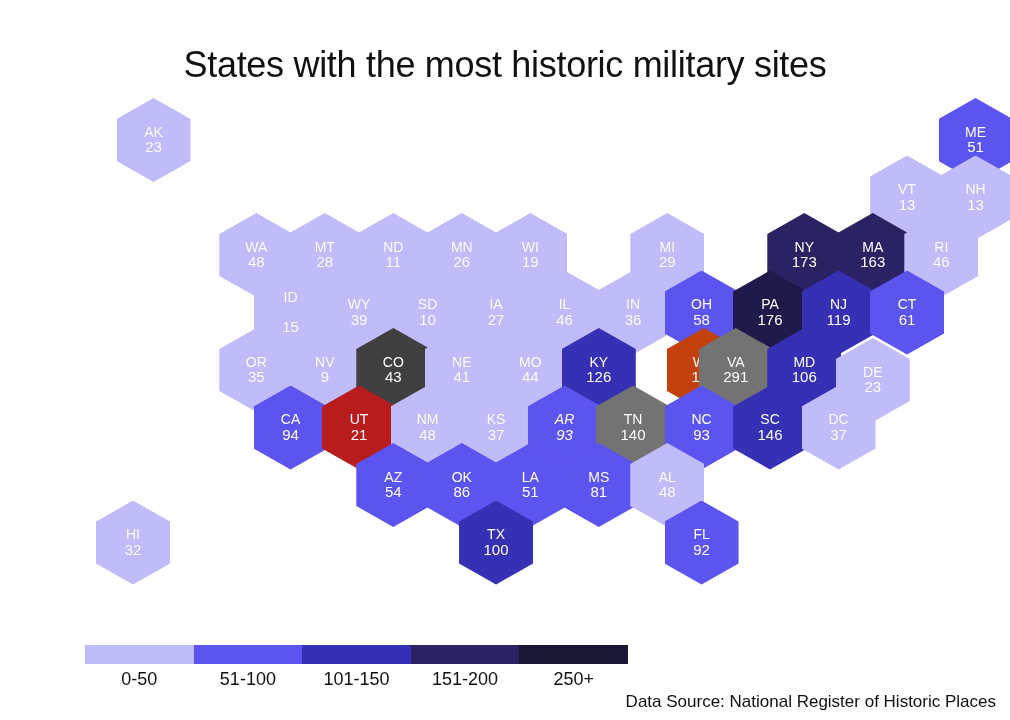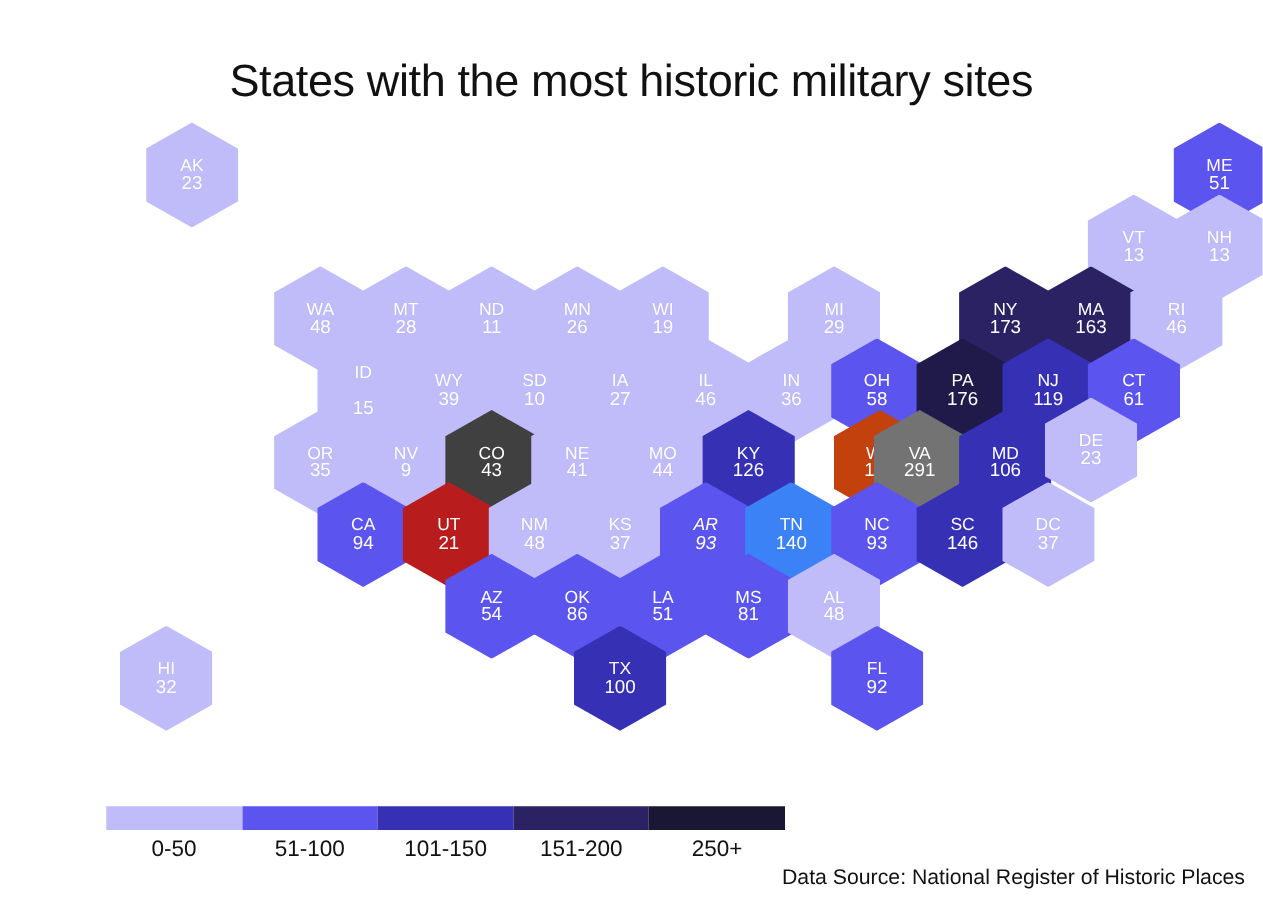--- a/index.html
+++ b/index.html
@@ -195,21 +195,21 @@
       <span class="val">104</span>
     </div>
     <div class="hex" style="left: 698.8px; top: 328px; background: #737373;">
       <span class="abbr">VA</span>
       <span class="val">291</span>
     </div>
     <div class="hex" style="left: 767.3px; top: 328px; background: rgb(53, 48, 180);">
       <span class="abbr">MD</span>
       <span class="val">106</span>
     </div>
-    <div class="hex" style="left: 835.8px; top: 318px; background: rgb(192, 188, 250); align-items: center;">
+    <div class="hex" style="left: 835.8px; top: 338px; background: rgb(192, 188, 250); align-items: center;">
       <span class="abbr">DE</span>
       <span class="val">23</span>
     </div>
     <div class="hex" style="left: 253.55px; top: 385.5px; background: rgb(92, 84, 239);">
       <span class="abbr">CA</span>
       <span class="val">94</span>
     </div>
     <div class="hex" style="left: 322.05px; top: 385.5px; background: #b91c1c;">
       <span class="abbr">UT</span>
       <span class="val">21</span>
@@ -219,21 +219,21 @@
       <span class="val">48</span>
     </div>
     <div class="hex" style="left: 459.05px; top: 385.5px; background: rgb(192, 188, 250);">
       <span class="abbr">KS</span>
       <span class="val">37</span>
     </div>
     <div class="hex" style="left: 527.55px; top: 385.5px; background: rgb(92, 84, 239); font-style: italic;">
       <span class="abbr">AR</span>
       <span class="val">93</span>
     </div>
-    <div class="hex" style="left: 596.05px; top: 385.5px; background: #3b82f6;">
+    <div class="hex" style="left: 596.05px; top: 385.5px; background: #737373;">
       <span class="abbr">TN</span>
       <span class="val">140</span>
     </div>
     <div class="hex" style="left: 664.55px; top: 385.5px; background: rgb(92, 84, 239);">
       <span class="abbr">NC</span>
       <span class="val">93</span>
     </div>
     <div class="hex" style="left: 733.05px; top: 385.5px; background: rgb(53, 48, 180);">
       <span class="abbr">SC</span>
       <span class="val">146</span>

